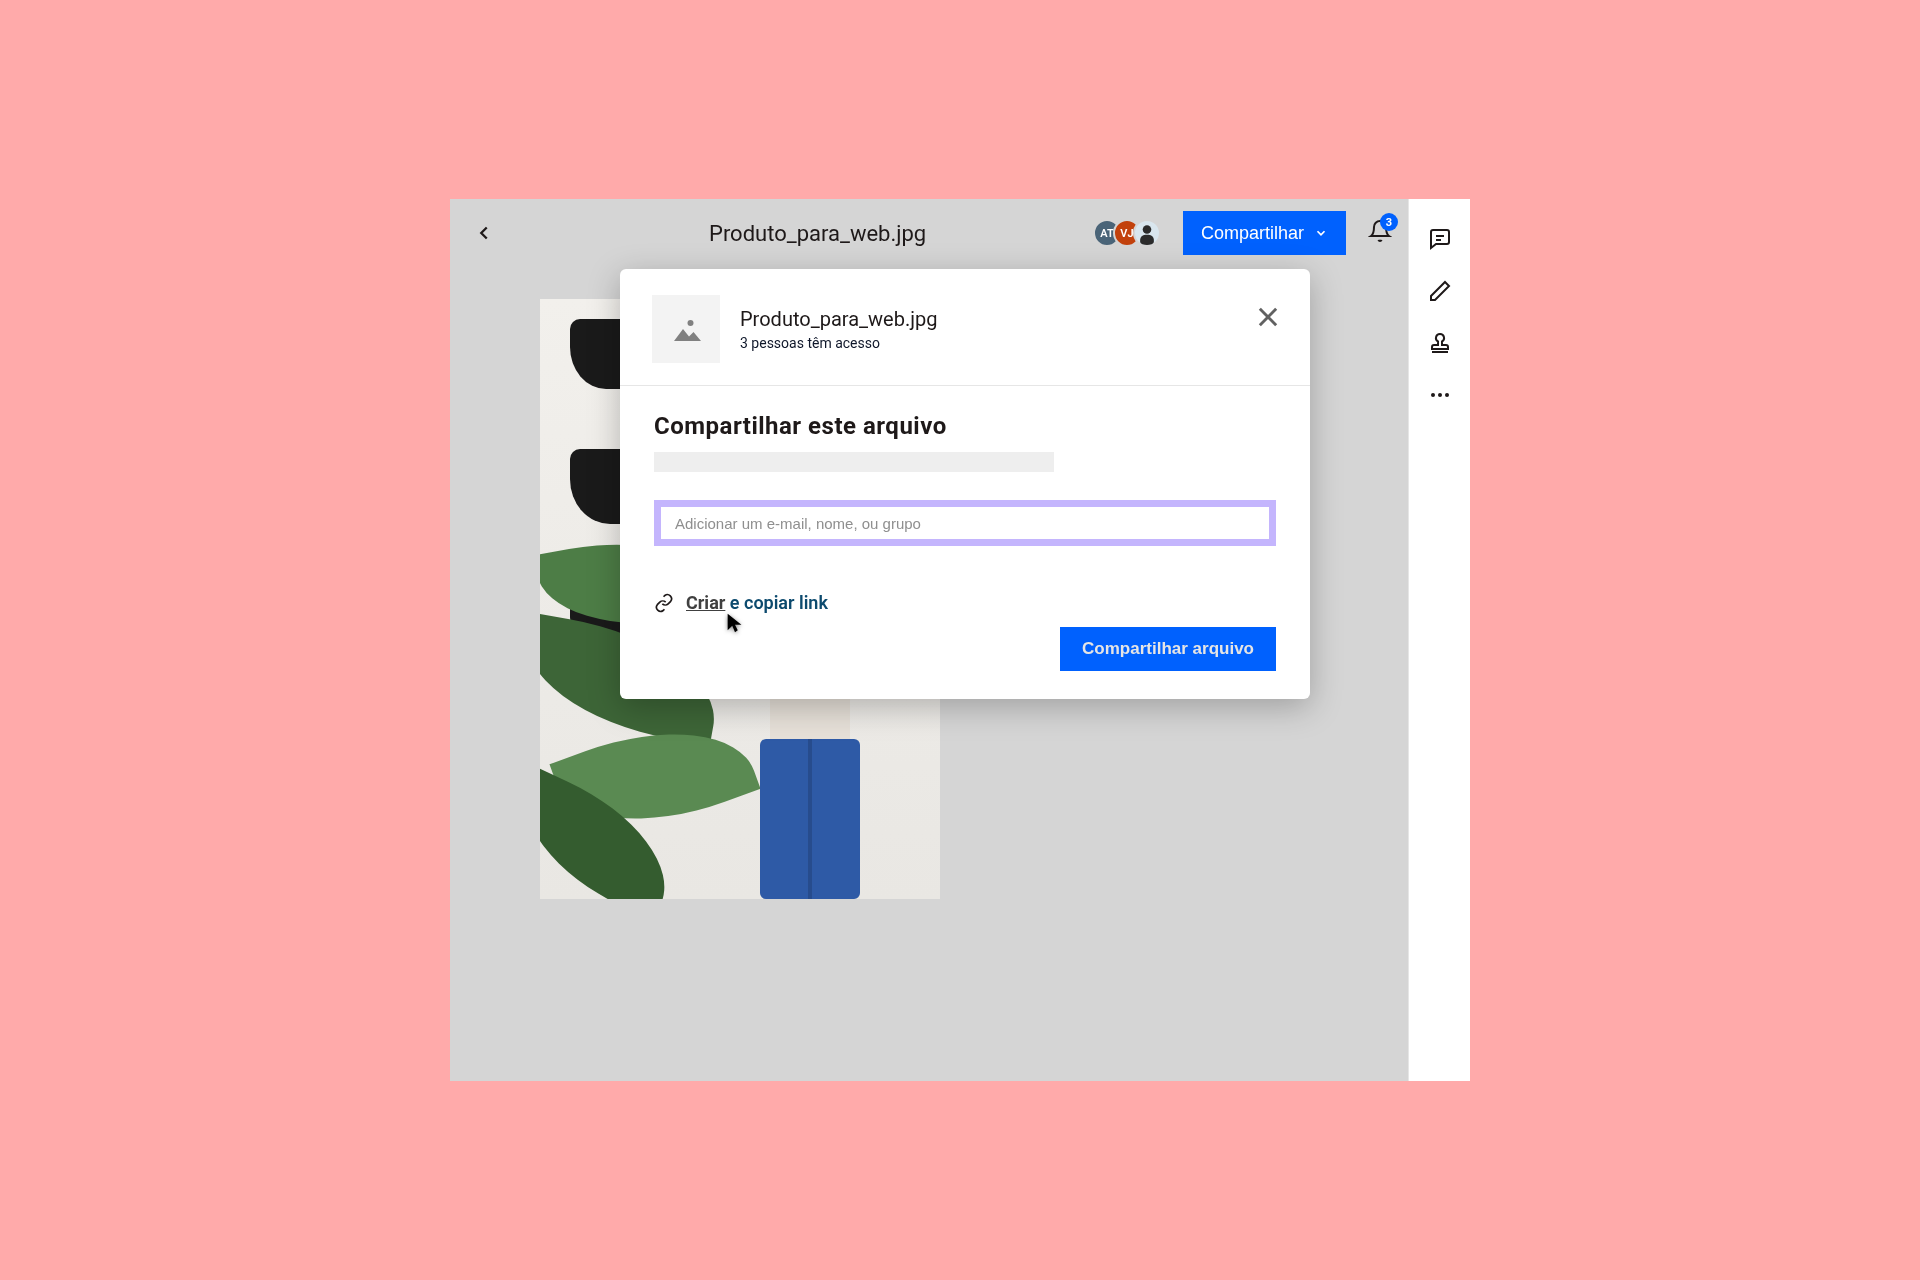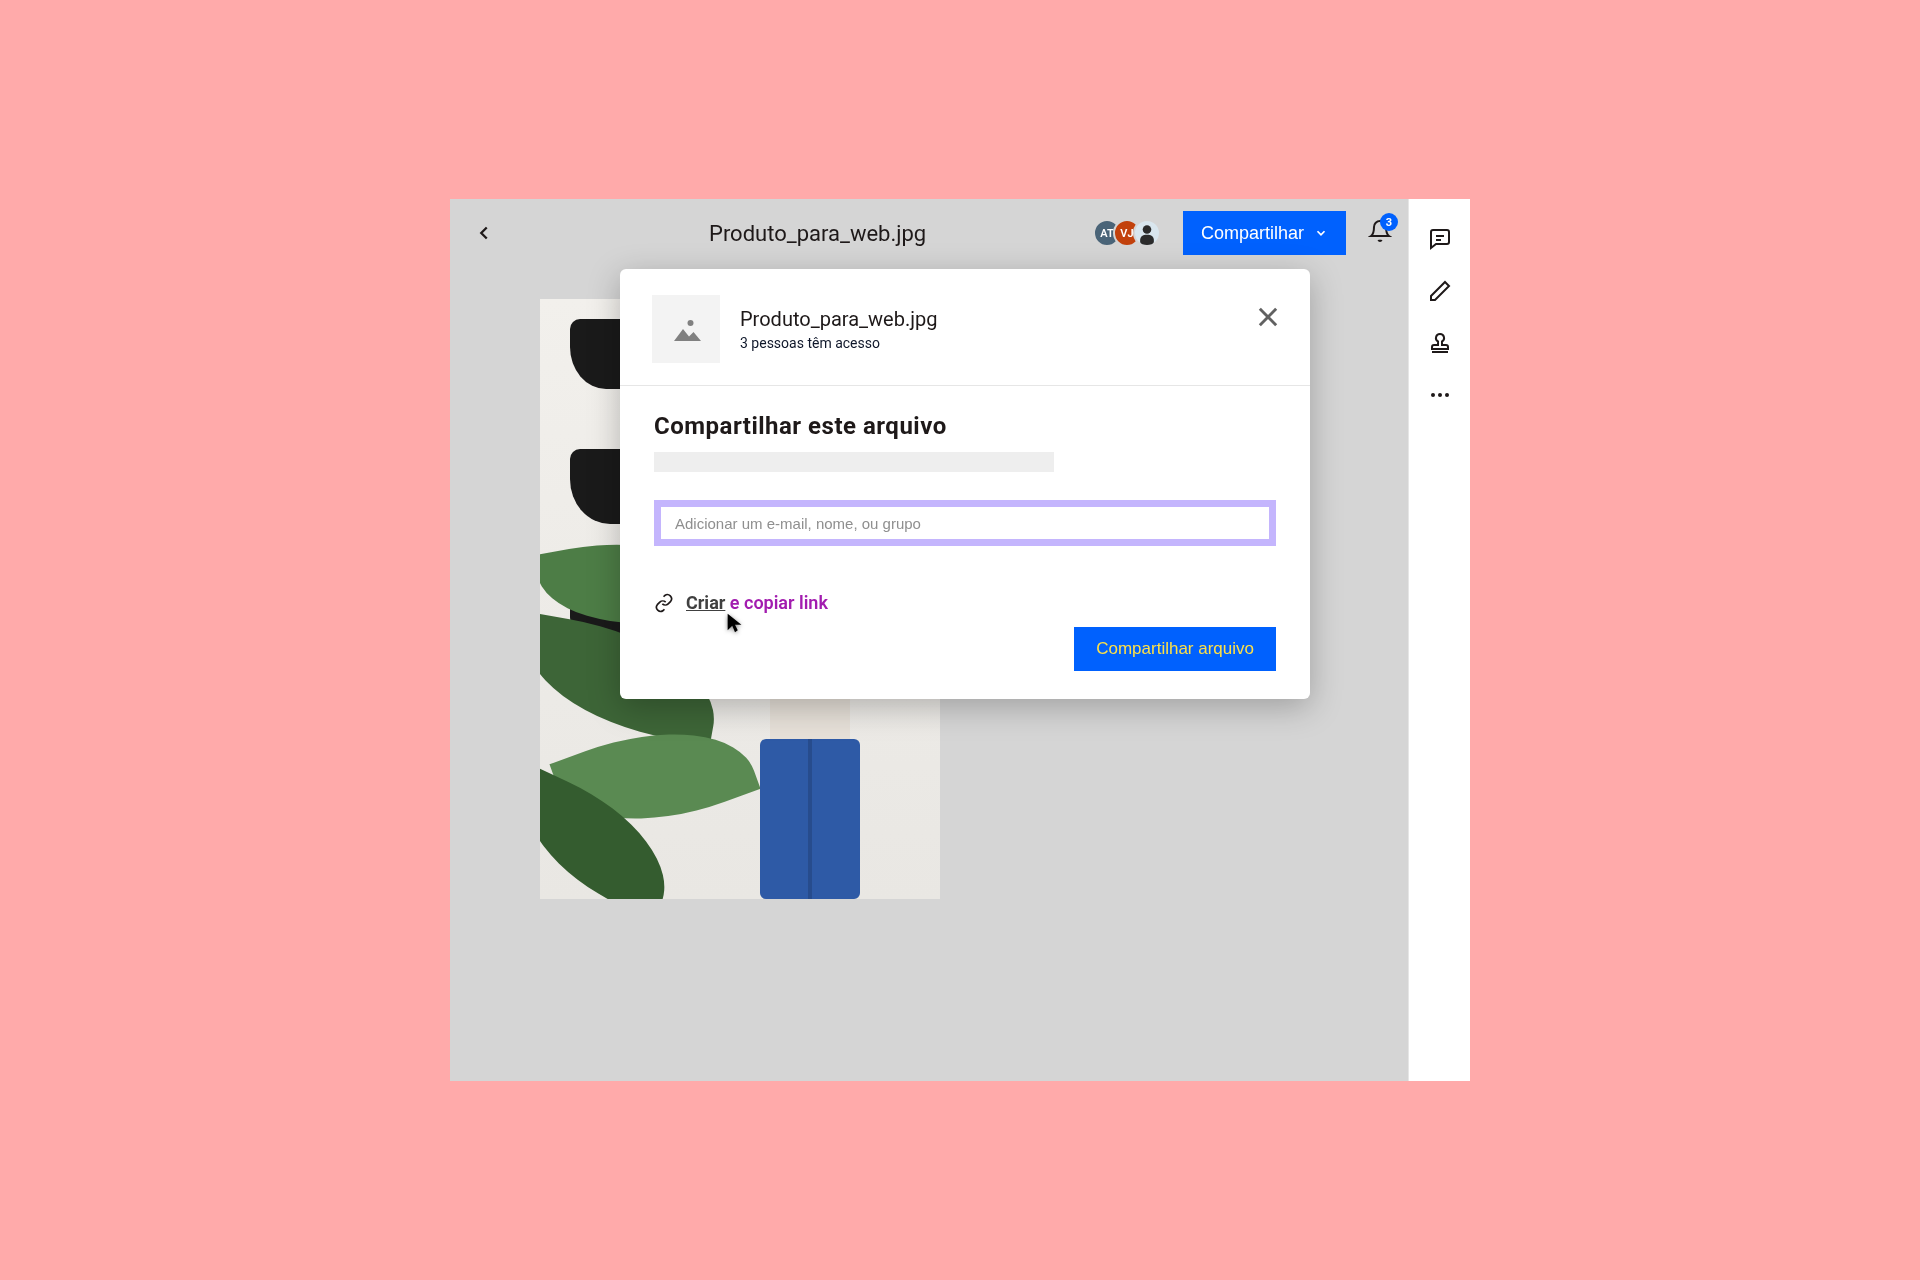--- a/index.html
+++ b/index.html
@@ -188,36 +188,36 @@
     .link-row {
       display:flex; align-items:center; gap:12px;
       margin-top:46px;
       font-size:18px;
       position:relative;
     }
     .link-row .link-icon { width:20px; height:20px; color:#1e1919; }
     .link-row .link-create {
       color:#404040; font-weight:700; text-decoration:underline; cursor:pointer;
     }
-    .link-row .link-rest { color:#a21caf; font-weight:600; }
+    .link-row .link-rest { color:#0c4a6e; font-weight:600; }
     .cursor-arrow {
       position:absolute; left:70px; top:20px;
       width:22px; height:22px; color:#000;
       pointer-events:none;
       filter: drop-shadow(0 1px 2px rgba(0,0,0,.5));
     }
     .modal-footer {
       display:flex; justify-content:flex-end;
       padding-top:14px;
     }
     .share-file-btn {
-      background:#0061fe; color:#fde047;
+      background:#0061fe; color:#e5e5e5;
       border:none;
       height:44px; padding:0 22px;
-      font-size:17px; font-weight:400;
+      font-size:17px; font-weight:700;
       cursor:pointer;
     }
   </style>
 </head>
 <body>
 
 <div class="app-window">
   <div class="main-area">
 
     <div class="top-bar">

